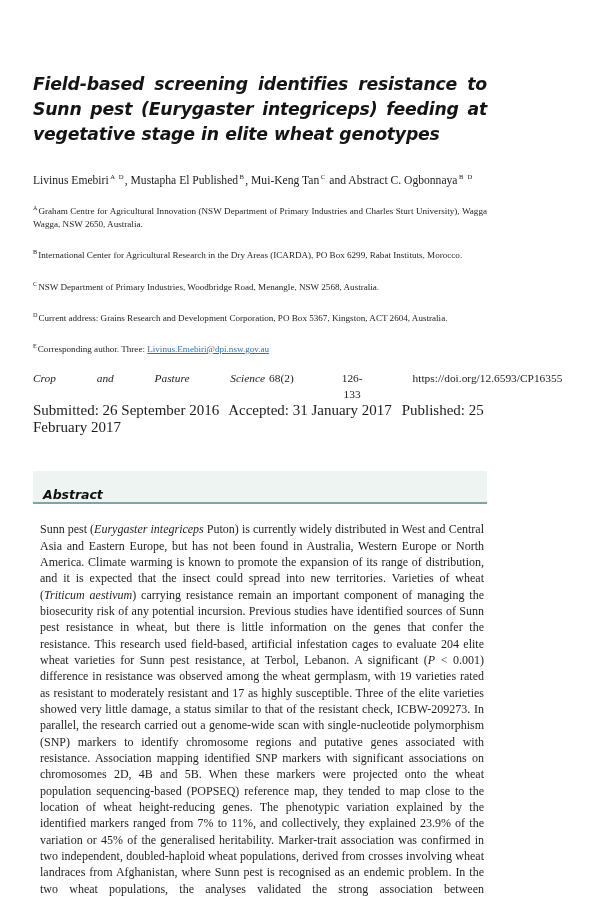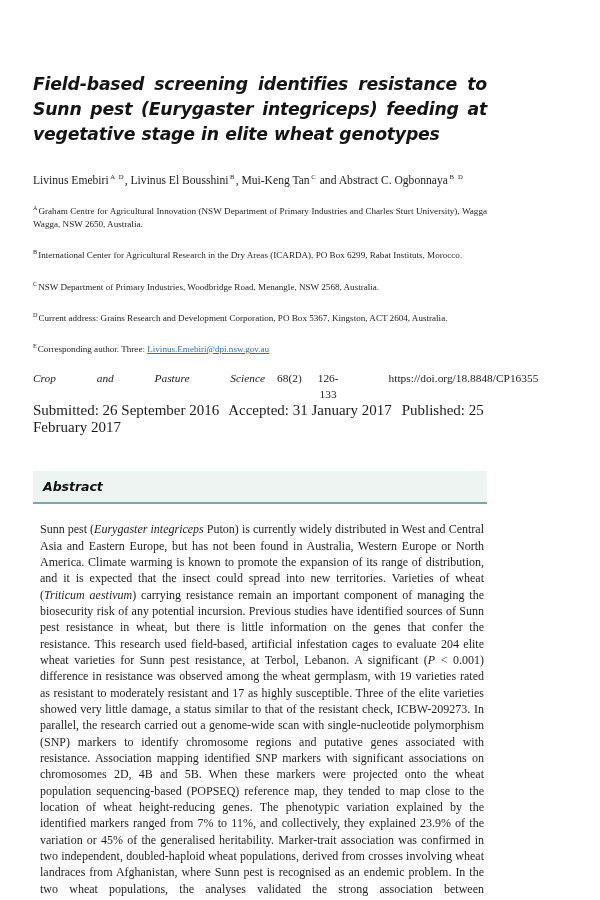--- a/index.html
+++ b/index.html
@@ -93,40 +93,40 @@
     align-items: baseline;
     text-align: center;
   }
   .cit-journal {
     font-style: italic;
     flex: 0 0 auto;
     display: flex;
     justify-content: space-between;
     width: 232px;
   }
-  .cit-vol   { margin-left: 12px; }
-  .cit-pages { margin-left: 16px; }
+  .cit-vol   { margin-left: 4px; }
+  .cit-pages { margin-left: 48px; }
   .cit-doi   { margin-left: 50px; }
   .cit-line2 {
     margin: 0;
     font-family: "Liberation Serif", serif;
     font-size: 15px;
     line-height: 16.5px;
     color: #1c1c1c;
   }
   .cit-line2 span { margin-right: 6px; }
 
   
   .abstract-band {
     margin-top: 36px;
     height: 33px;
     background: #edf4f1;
     border-bottom: 2px solid #7ba6a6;
     display: flex;
-    align-items: center;
+    align-items: flex-end;
     padding-left: 10px;
     box-sizing: border-box;
   }
   .abstract-band .label {
     font-family: "DejaVu Sans", sans-serif;
     font-style: italic;
     font-weight: bold;
     font-size: 12.6px;
     color: #111111;
     letter-spacing: -0.1px;
@@ -150,21 +150,21 @@
 </style>
 </head>
 <body>
 
 <div class="page">
 
   <h1 class="title">Field-based screening identifies resistance to Sunn pest (Eurygaster integriceps) feeding at vegetative stage in elite wheat genotypes</h1>
 
   <p class="authors">
     <span>Livinus Emebiri</span><sup class="aff">A D</sup>,
-    <span>Livinus El Bousshini</span><sup class="aff">B</sup>,
+    <span>Mustapha El Published</span><sup class="aff">B</sup>,
     <span>Mui-Keng Tan</span><sup class="aff">C</sup> and
     <span>Abstract C. Ogbonnaya</span><sup class="aff">B D</sup>
   </p>
 
   <div class="affiliations">
     <p class="aff-line">
       <sup>A</sup><span>Graham Centre for Agricultural Innovation (NSW Department of Primary Industries and Charles Sturt University), Wagga Wagga, NSW 2650, Australia.</span>
     </p>
     <p class="aff-line">
       <sup>B</sup><span>International Center for Agricultural Research in the Dry Areas (ICARDA), PO Box 6299, Rabat Instituts, Morocco.</span>
@@ -184,21 +184,21 @@
   <div class="citation">
     <p class="cit-line1">
       <span class="cit-journal">
         <span>Crop</span>
         <span>and</span>
         <span>Pasture</span>
         <span>Science</span>
       </span>
       <span class="cit-vol">68(2)</span>
       <span class="cit-pages">126-133</span>
-      <span class="cit-doi">https://doi.org/18.8848/CP16355</span>
+      <span class="cit-doi">https://doi.org/12.6593/CP16355</span>
     </p>
     <p class="cit-line2">
       <span>Submitted: 26 September 2016</span>
       <span>Accepted: 31 January 2017</span>
       <span>Published: 25 February 2017</span>
     </p>
   </div>
 
   <div class="abstract-band">
     <span class="label">Abstract</span>

